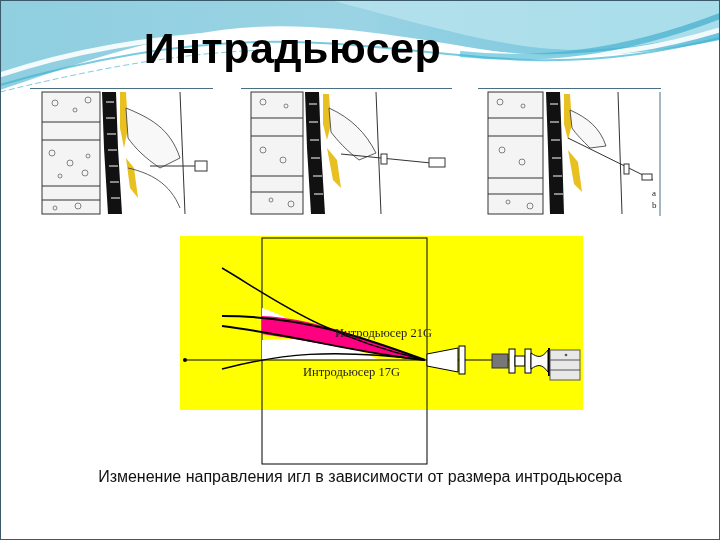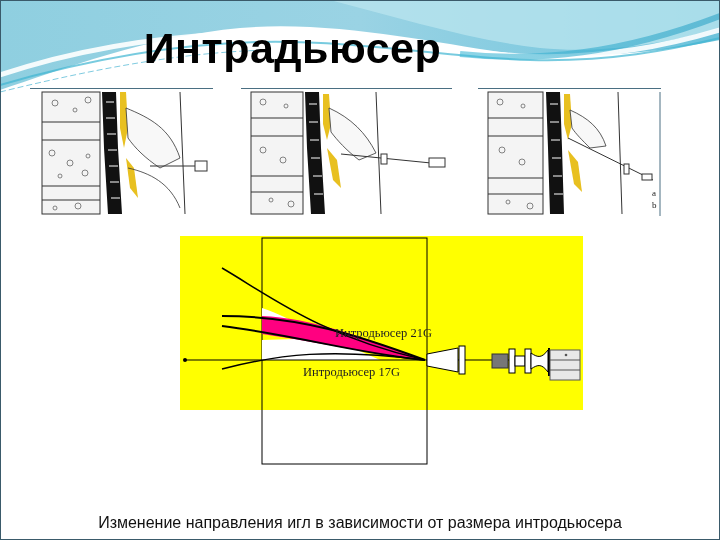--- a/index.html
+++ b/index.html
@@ -3,21 +3,21 @@
 <meta charset="utf-8">
 <style>
   html, body { margin:0; padding:0; }
   body { width:720px; height:540px; position:relative; overflow:hidden; background:#ffffff; font-family:"Liberation Sans", sans-serif; }
   .frame { position:absolute; left:0; top:0; width:718px; height:538px; border:1px solid #3a5a6a; }
   .header-bg { position:absolute; left:0; top:0; width:720px; height:110px; }
   .title { position:absolute; left:0; width:585px; top:24px; text-align:center; font-family:"Liberation Sans", sans-serif; font-weight:bold; font-size:43px; color:#000; letter-spacing:0.5px; }
   .photo { position:absolute; top:88px; height:128px; background:#fff; overflow:hidden; }
   .photo .topline { position:absolute; left:0; right:0; top:0; height:1px; background:#4a6f82; }
   .diagram { position:absolute; left:139px; top:236px; width:403px; height:174px; background:#ffff00;margin-left:41px; }
-  .caption { position:absolute; left:0; width:720px; top:514px; text-align:center; font-size:16px; color:#111; }
+  .caption { position:absolute; left:0; width:720px; top:468px; text-align:center; font-size:16px; color:#111; }
   .lbl { position:absolute; font-family:"Liberation Serif", serif; font-size:12.5px; color:#222; white-space:nowrap; }
 </style>
 </head>
 <body>
 
 <svg class="header-bg" viewBox="0 0 720 110" width="720" height="110">
   <defs>
     <linearGradient id="g1" x1="0" y1="0" x2="1" y2="0">
       <stop offset="0" stop-color="#8fcfe0"></stop>
       <stop offset="0.5" stop-color="#9ad3e4"></stop>

